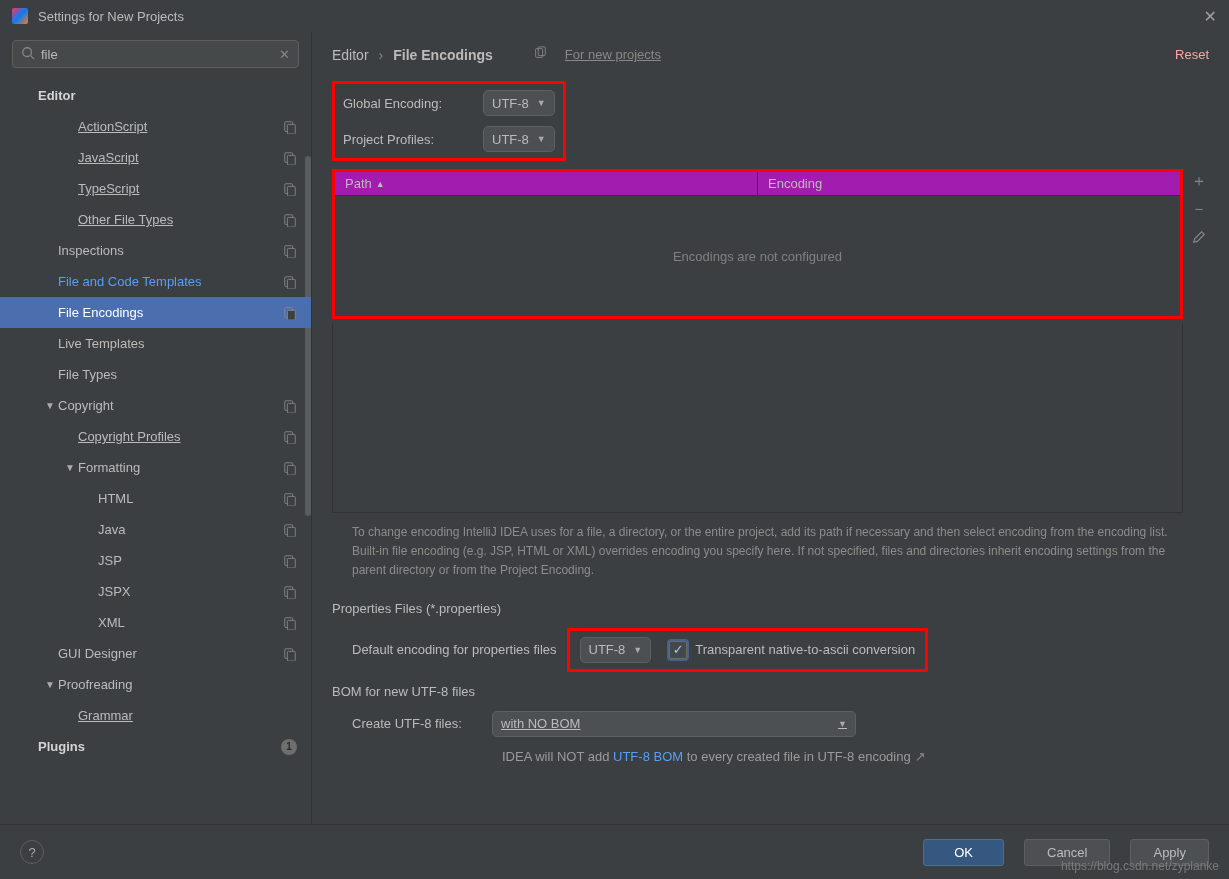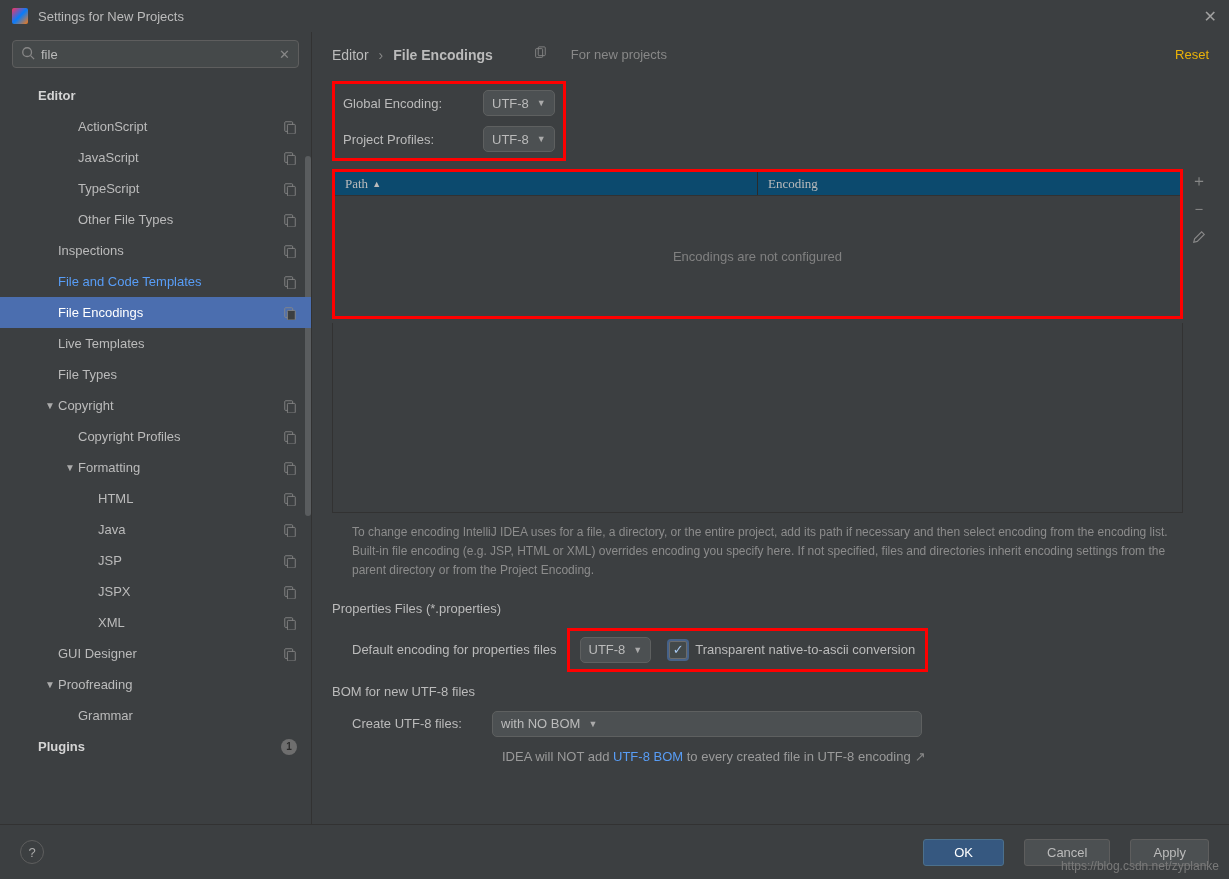--- a/index.html
+++ b/index.html
@@ -102,21 +102,21 @@
       border-radius: 50%;
       width: 16px; height: 16px;
       font-size: 10px;
       display: flex;
       align-items: center;
       justify-content: center;
       font-weight: bold;
     }
     .indent-0 { padding-left: 38px; }
     .indent-1 { padding-left: 58px; }
-    .indent-2 { padding-left: 78px; }
+    .indent-2 { padding-left: 78px; text-decoration: underline; }
     .indent-3 { padding-left: 98px; }
     .with-caret-1 { padding-left: 42px; }
     .with-caret-2 { padding-left: 62px; }
 
     .content {
       flex: 1;
       background: #3c3f41;
       padding: 14px 20px 14px 20px;
       overflow-y: auto;
       position: relative;
@@ -127,22 +127,22 @@
       margin-bottom: 18px;
     }
     .breadcrumb {
       display: flex;
       align-items: center;
       gap: 10px;
       font-size: 14px;
     }
     .breadcrumb .sep { color: #888; }
     .breadcrumb .current { font-weight: bold; }
-    .for-new { margin-left: 40px; color: #888; display: flex; align-items: center; gap: 24px; }
-    .reset-link { margin-left: auto; color: #eab308; cursor: pointer; }
+    .for-new { margin-left: 40px; color: #888; display: flex; align-items: center; gap: 18px; text-decoration: underline; }
+    .reset-link { margin-left: auto; color: #fca5a5; cursor: pointer; }
 
     .form-row {
       display: flex;
       align-items: center;
       margin-bottom: 10px;
     }
     .form-row label { color: #bbbbbb; }
     .combo {
       display: inline-flex;
       align-items: center;
@@ -167,24 +167,23 @@
       gap: 6px;
       margin-bottom: 10px;
     }
     .table-box {
       flex: 1;
       display: flex;
       flex-direction: column;
     }
     .table-header {
       display: flex;
-      background: #0c4a6e;
+      background: #a21caf;
       border-bottom: 1px solid #323232;
       height: 24px;
-      font-family: Liberation Serif, serif;
     }
     .table-header .col {
       padding: 3px 10px;
       color: #bbbbbb;
       display: flex;
       align-items: center;
       gap: 4px;
     }
     .table-header .col.path { flex: 1; border-right: 1px solid #2b2b2b; }
     .table-header .col.encoding { flex: 1; }
@@ -250,21 +249,23 @@
       border: 1px solid #6b6b6b;
       border-radius: 2px;
       display: flex;
       align-items: center;
       justify-content: center;
       color: #a8c8f0;
       font-size: 13px;
       box-shadow: 0 0 0 2px #466289;
     }
     .wide-combo {
-      width: 430px;
+      width: 364px;
+      justify-content: space-between;
+      text-decoration: underline;
     }
     .note-text {
       margin-left: 170px;
       color: #9a9a9a;
       font-size: 13px;
       margin-top: 8px;
     }
     .note-text .link { color: #589df6; }
     .note-text .ext-icon { color: #888; margin-left: 4px; }
 

